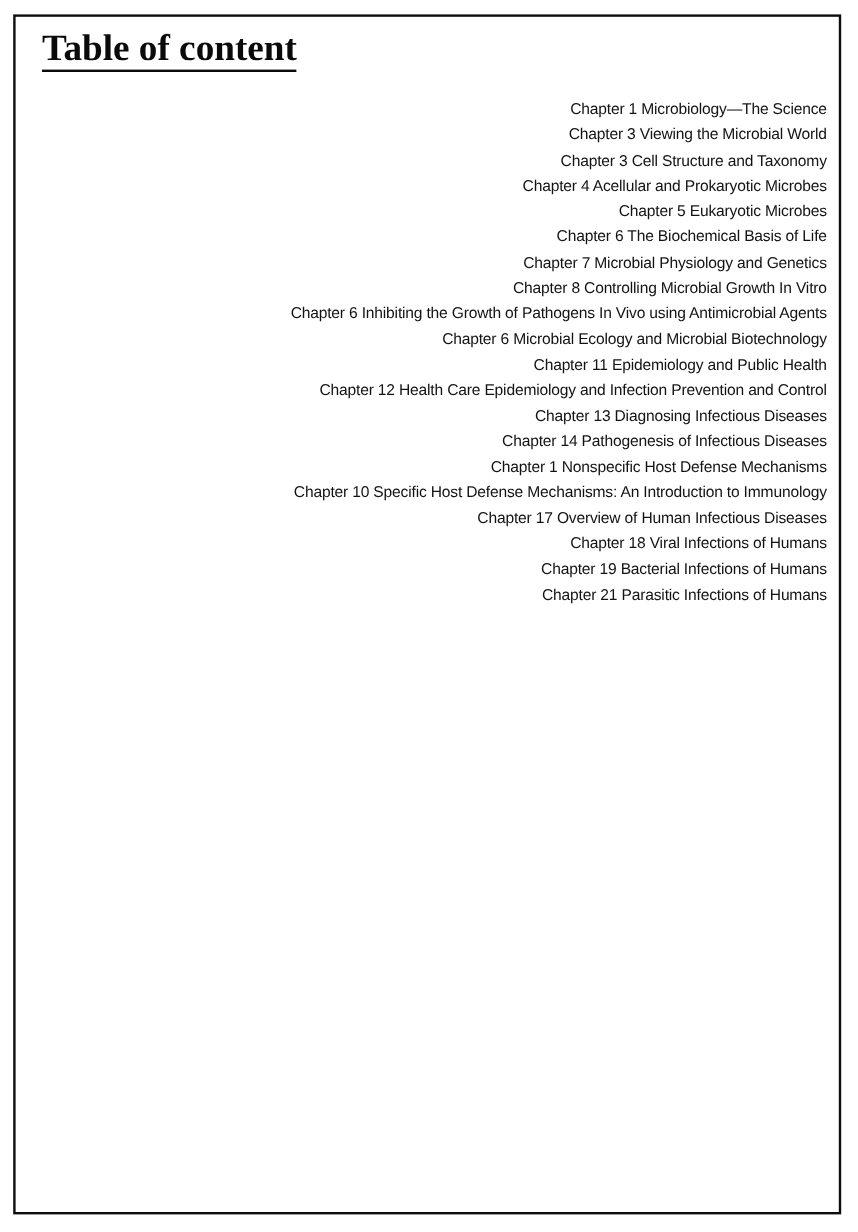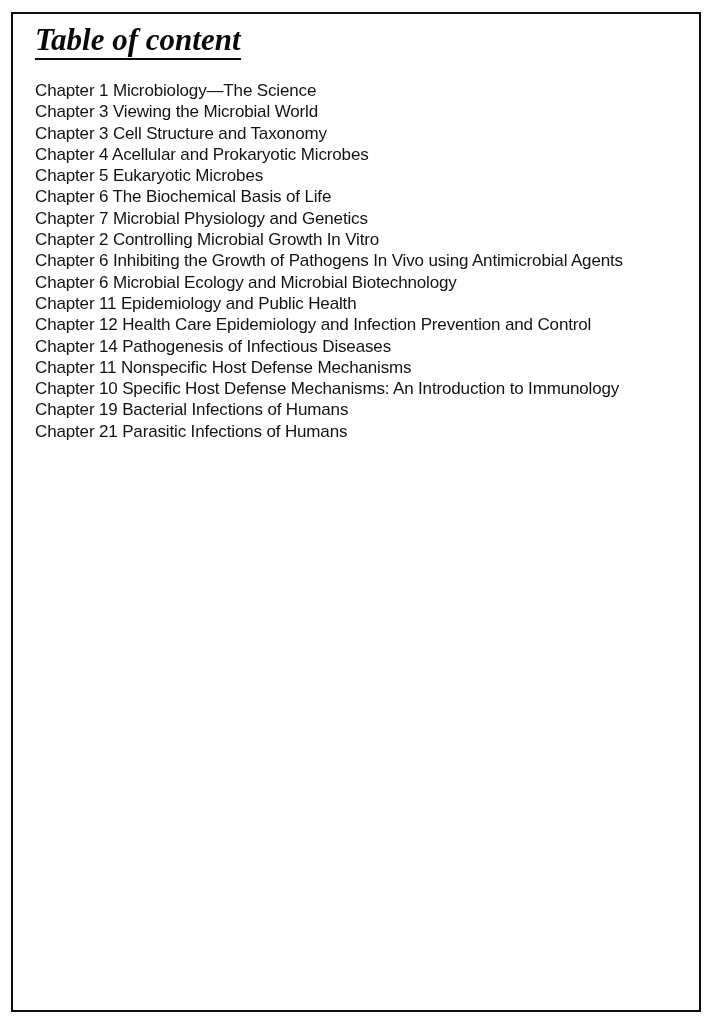--- a/index.html
+++ b/index.html
@@ -46,63 +46,66 @@
     color: #0a0a0a;
     letter-spacing: 0px;
     display: inline-block;
     border-bottom: 2px solid #0a0a0a;
     padding-bottom: 1px;
     margin: 0;
     white-space: nowrap;
   }
   #title-row {
     height: 48px;
-    font-style: italic;
   }
 
   
   #chapter-list {
     list-style: none;
     margin: 0;
     padding: 0;
     margin-top: 9px;
   }
   #chapter-list li {
     font-family: "Liberation Sans", sans-serif;
-    font-size: 17px;
+    font-size: 13px;
     line-height: 21.3px;
     color: #131313;
     white-space: nowrap;
     letter-spacing: -0.15px;
+    text-align: right;
   }
 </style>
 </head>
 <body>
 
 <div id="page-sheet">
   <div id="page-content">
 
     <div id="title-row">
       <h1 id="toc-title">Table of content</h1>
     </div>
 
     <ul id="chapter-list">
       <li>Chapter 1 Microbiology—The Science</li>
       <li>Chapter 3 Viewing the Microbial World</li>
       <li>Chapter 3 Cell Structure and Taxonomy</li>
       <li>Chapter 4 Acellular and Prokaryotic Microbes</li>
       <li>Chapter 5 Eukaryotic Microbes</li>
       <li>Chapter 6 The Biochemical Basis of Life</li>
       <li>Chapter 7 Microbial Physiology and Genetics</li>
-      <li>Chapter 2 Controlling Microbial Growth In Vitro</li>
+      <li>Chapter 8 Controlling Microbial Growth In Vitro</li>
       <li>Chapter 6 Inhibiting the Growth of Pathogens In Vivo using Antimicrobial Agents</li>
       <li>Chapter 6 Microbial Ecology and Microbial Biotechnology</li>
       <li>Chapter 11 Epidemiology and Public Health</li>
       <li>Chapter 12 Health Care Epidemiology and Infection Prevention and Control</li>
+      <li>Chapter 13 Diagnosing Infectious Diseases</li>
       <li>Chapter 14 Pathogenesis of Infectious Diseases</li>
-      <li>Chapter 11 Nonspecific Host Defense Mechanisms</li>
+      <li>Chapter 1 Nonspecific Host Defense Mechanisms</li>
       <li>Chapter 10 Specific Host Defense Mechanisms: An Introduction to Immunology</li>
+      <li>Chapter 17 Overview of Human Infectious Diseases</li>
+      <li>Chapter 18 Viral Infections of Humans</li>
       <li>Chapter 19 Bacterial Infections of Humans</li>
       <li>Chapter 21 Parasitic Infections of Humans</li>
     </ul>
 
   </div>
 </div>
 
 </body></html>

